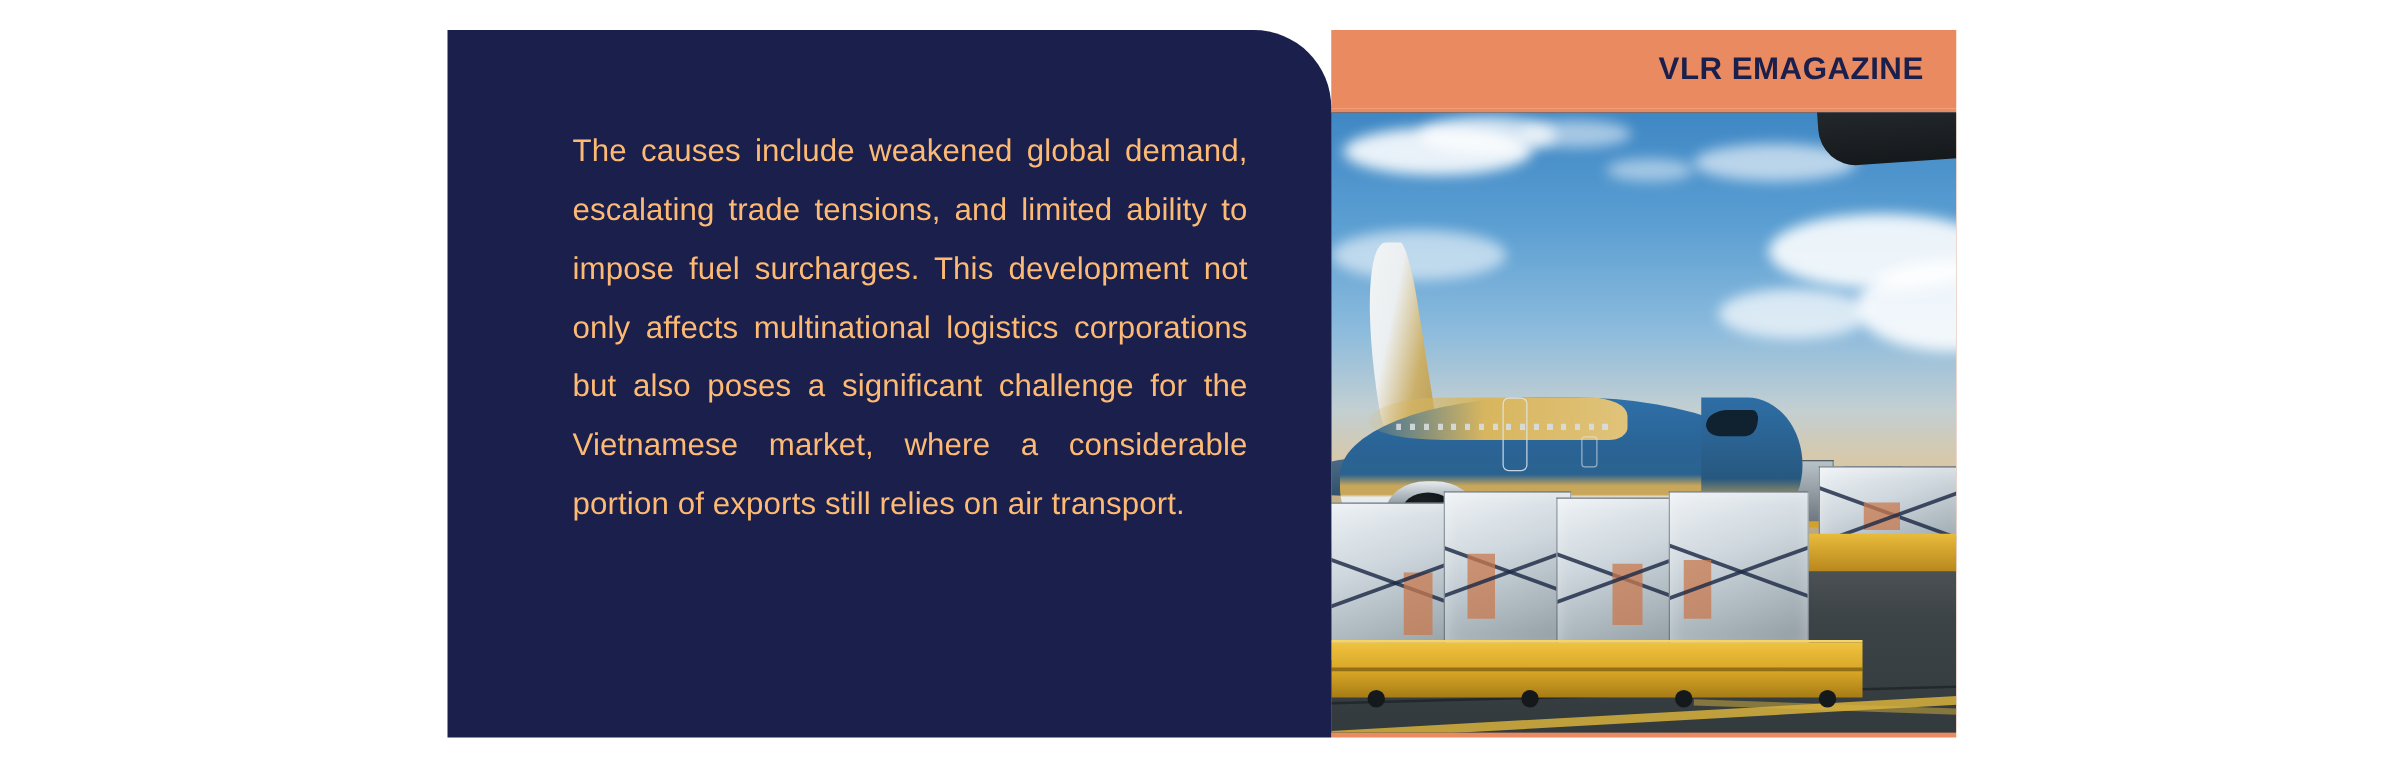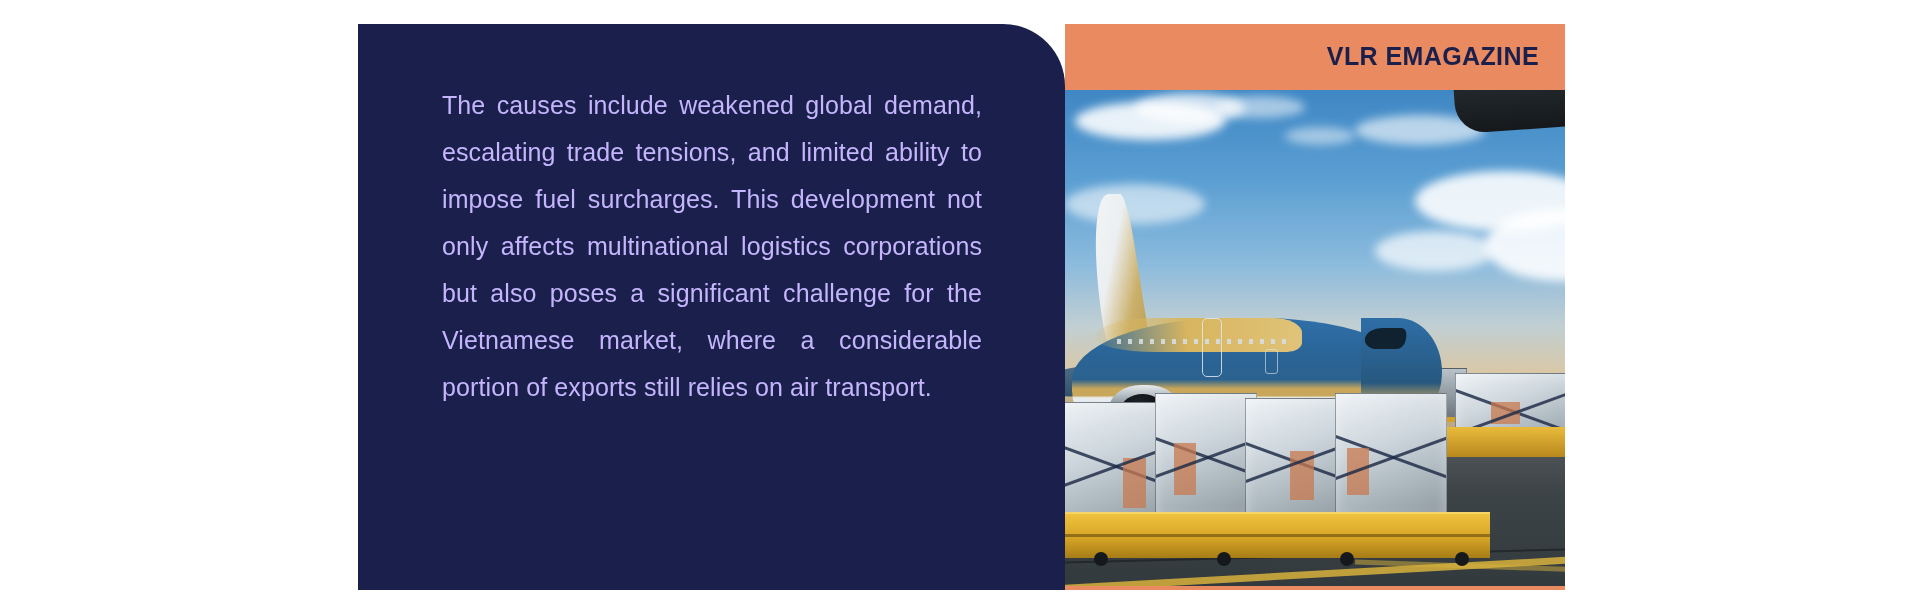--- a/index.html
+++ b/index.html
@@ -333,24 +333,24 @@
     background: #1b1f4b;
     border-radius: 0 62px 0 0;
     z-index: 3;
   }
 
   .body-copy {
     position: absolute;
     left: 84px;
     top: 58px;
     width: 540px;
-    margin: 0;
+    margin: 16px;
     text-align: justify;
     text-justify: inter-word;
-    color: #c4b5fd;
+    color: #fdba74;
     font-size: 25px;
     line-height: 47px;
     font-weight: 500;
     letter-spacing: 0.1px;
   }
 </style>
 </head>
 <body>
 
 <div id="slide">

